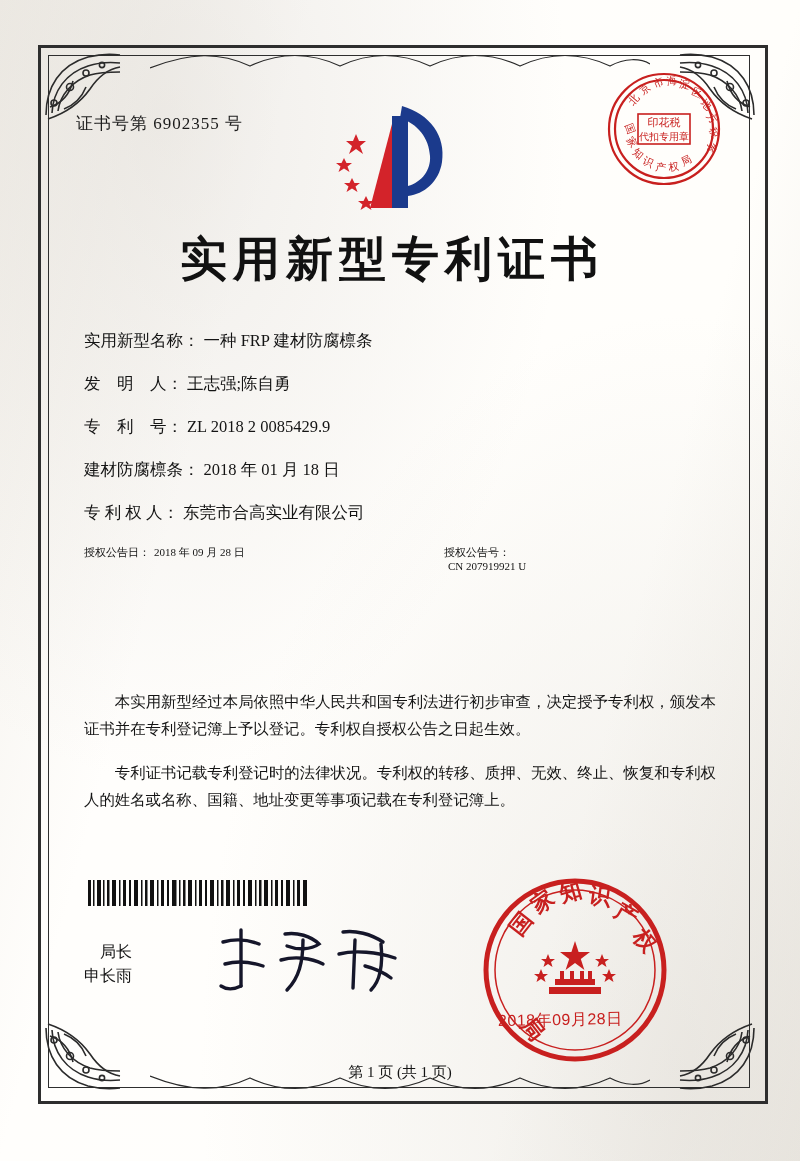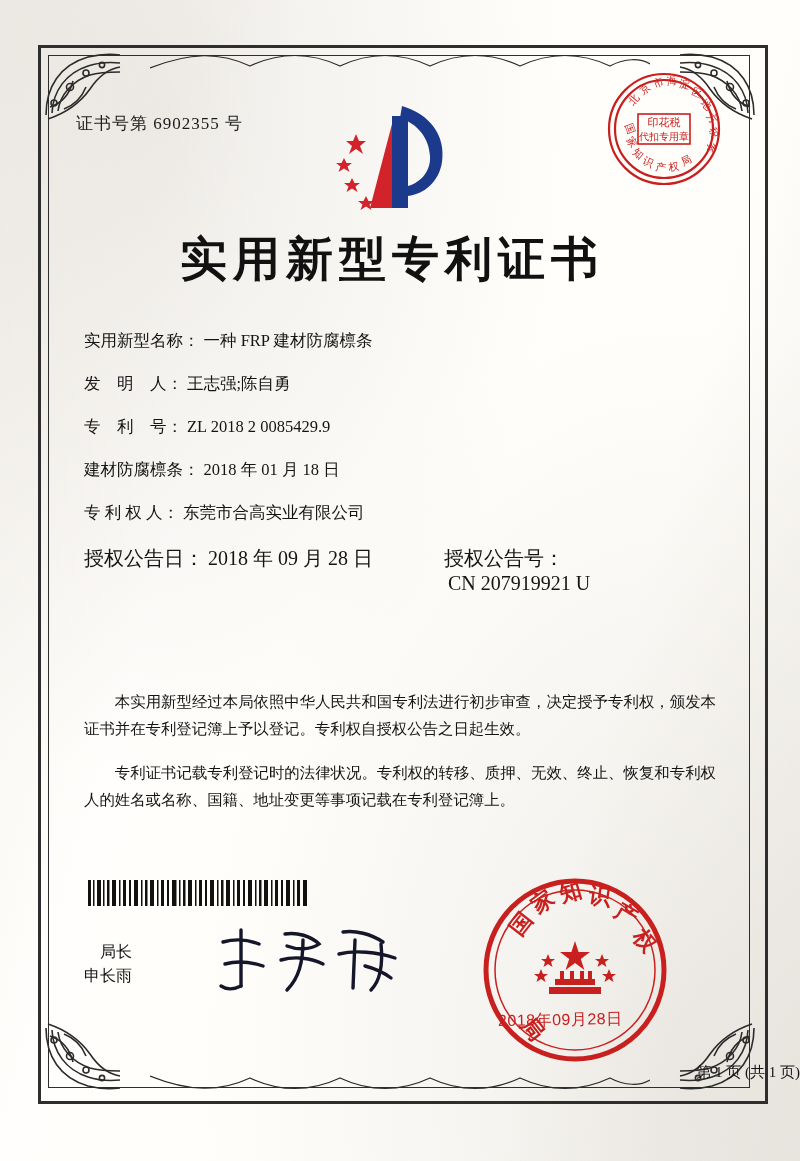--- a/index.html
+++ b/index.html
@@ -112,21 +112,21 @@
   .field-label {
     white-space: pre;
     flex: 0 0 auto;
   }
   .field-value {
     margin-left: 4px;
   }
   .row-wide {
     display: flex;
     align-items: baseline;
-    font-size: 20px;
+    font-size: 11px;
     color: #141414;
   }
   .row-wide .cell-left { width: 360px; display: flex; }
   .row-wide .cell-right { display: flex; flex-direction: column; }
 
   .paragraphs {
     position: absolute;
     left: 84px;
     top: 672px;
     width: 632px;
@@ -180,21 +180,21 @@
     color: #c8201f;
     letter-spacing: 0.5px;
     font-family: "Liberation Sans", sans-serif;
     transform: rotate(-1deg);
   }
 
   .page-footer {
     position: absolute;
     left: 0; right: 0;
     top: 1063px;
-    text-align: right;
+    text-align: center;
     font-size: 15px;
     color: #141414;
   }
 </style>
 </head>
 <body>
 
 <div class="page">
   <div class="paper-shade"></div>
 

